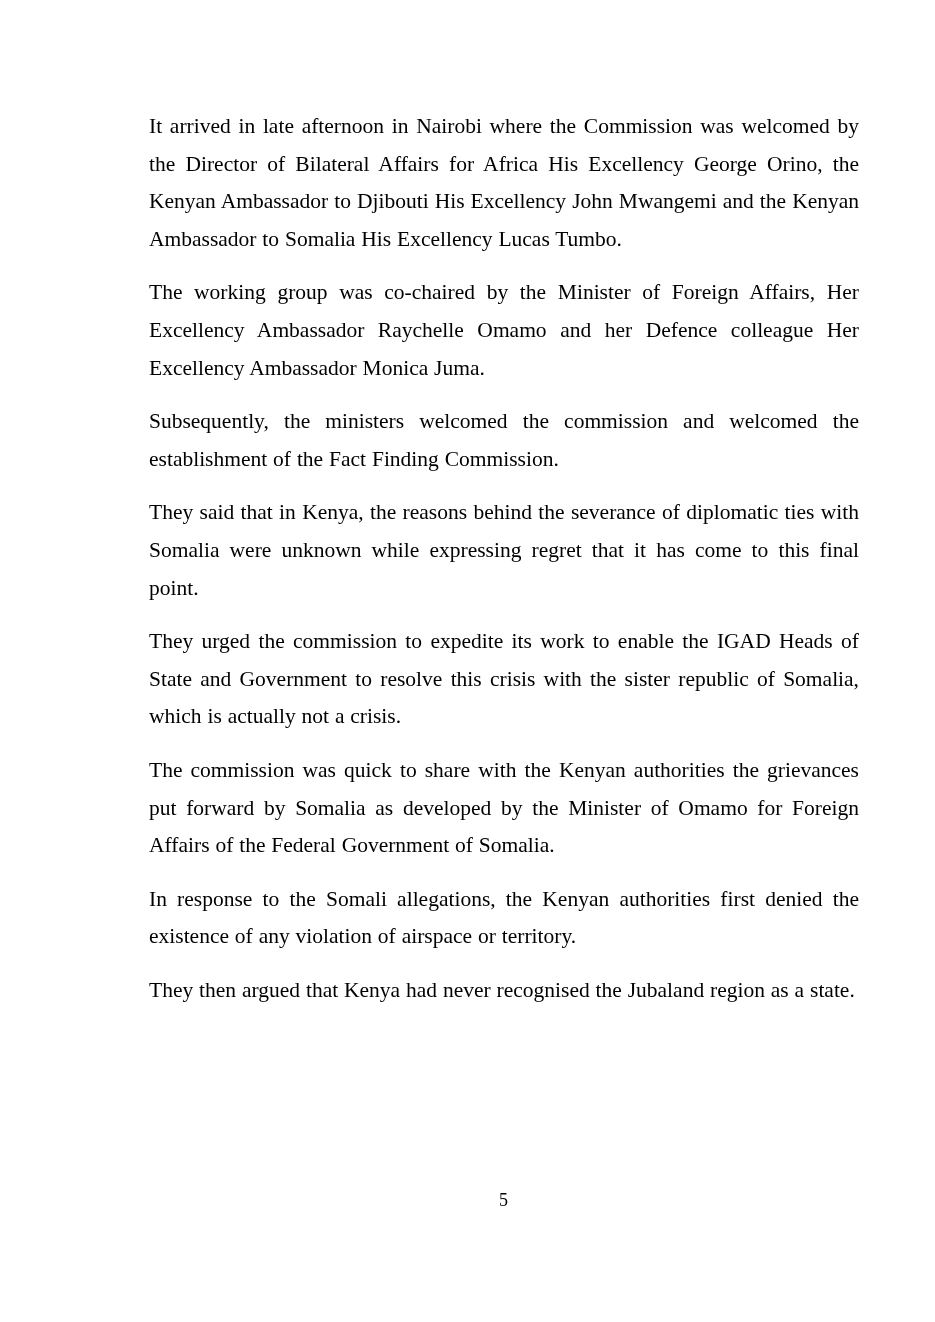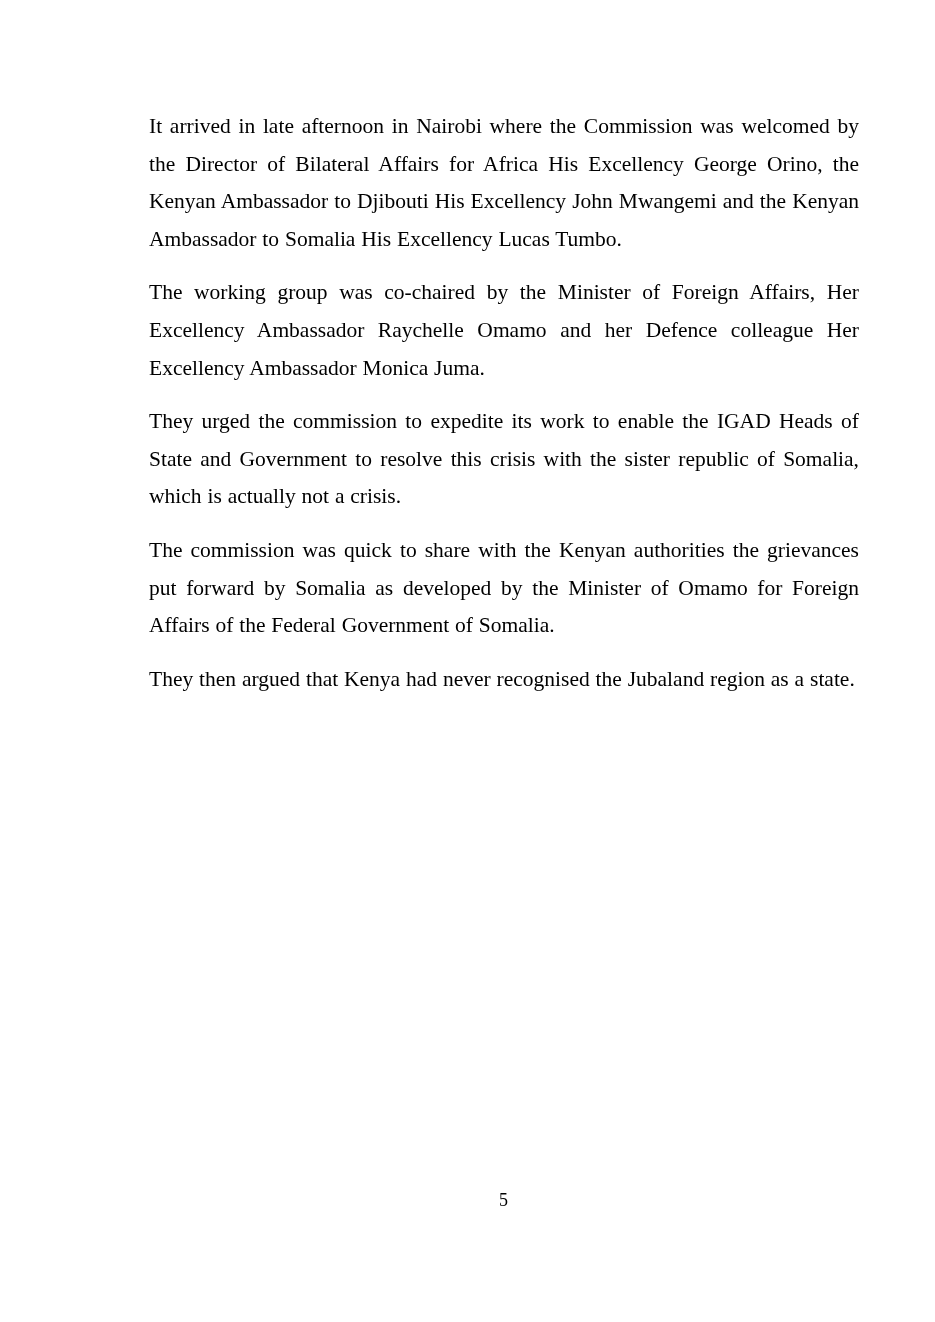--- a/index.html
+++ b/index.html
@@ -38,18 +38,21 @@
     color: #000000;
   }
 </style>
 </head>
 <body>
 
 <div class="page">
   <div class="body-text">
     <p>It arrived in late afternoon in Nairobi where the Commission was welcomed by the Director of Bilateral Affairs for Africa His Excellency George Orino, the Kenyan Ambassador to Djibouti His Excellency John Mwangemi and the Kenyan Ambassador to Somalia His Excellency Lucas Tumbo.</p>
     <p>The working group was co-chaired by the Minister of Foreign Affairs, Her Excellency Ambassador Raychelle Omamo and her Defence colleague Her Excellency Ambassador Monica Juma.</p>
+    <p>Subsequently, the ministers welcomed the commission and welcomed the establishment of the Fact Finding Commission.</p>
+    <p>They said that in Kenya, the reasons behind the severance of diplomatic ties with Somalia were unknown while expressing regret that it has come to this final point.</p>
     <p>They urged the commission to expedite its work to enable the IGAD Heads of State and Government to resolve this crisis with the sister republic of Somalia, which is actually not a crisis.</p>
     <p>The commission was quick to share with the Kenyan authorities the grievances put forward by Somalia as developed by the Minister of Omamo for Foreign Affairs of the Federal Government of Somalia.</p>
+    <p>In response to the Somali allegations, the Kenyan authorities first denied the existence of any violation of airspace or territory.</p>
     <p>They then argued that Kenya had never recognised the Jubaland region as a state.</p>
   </div>
   <div class="page-number">5</div>
 </div>
 
 </body></html>

